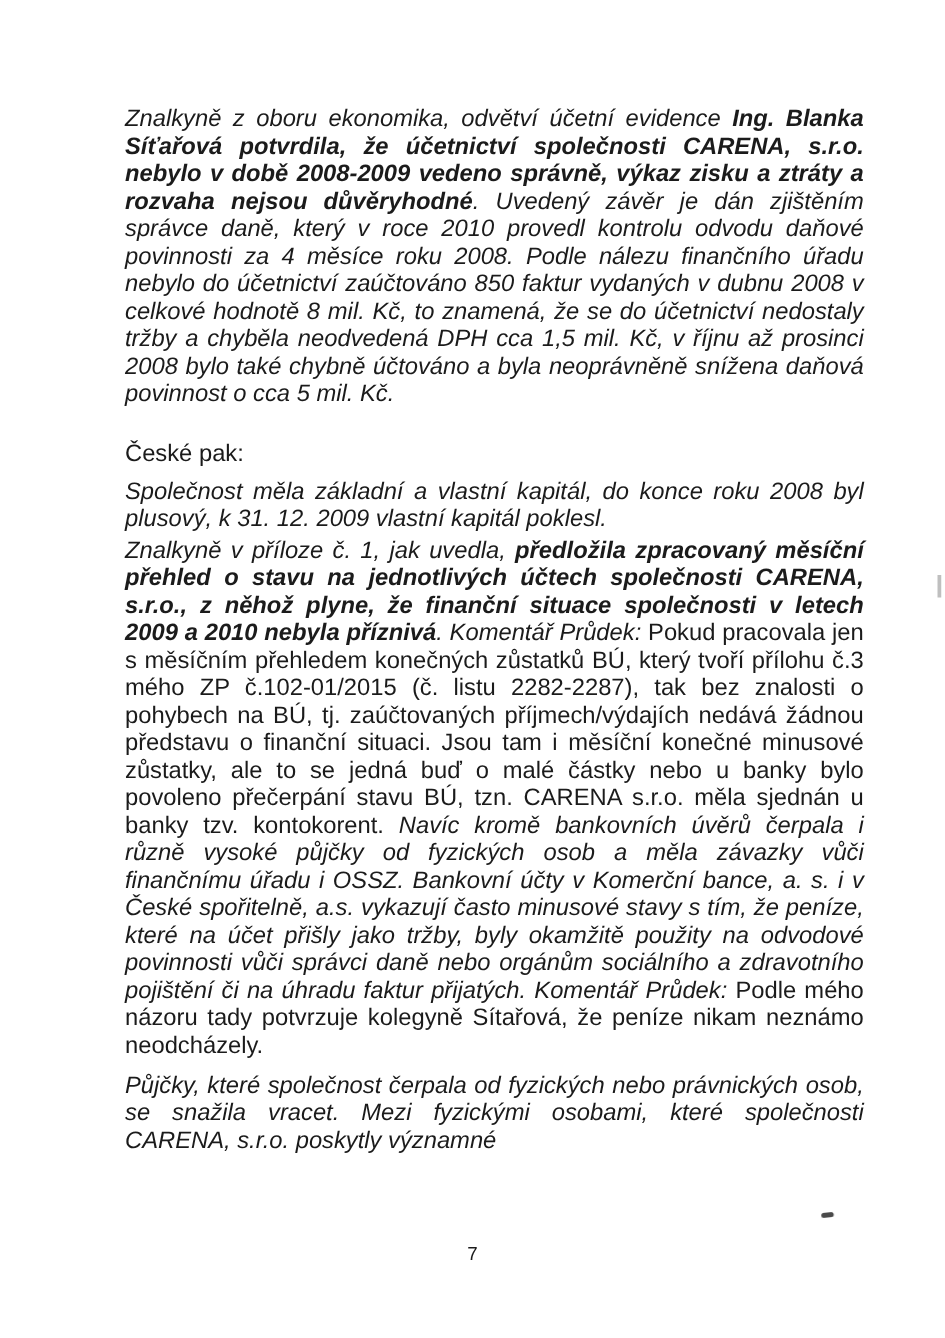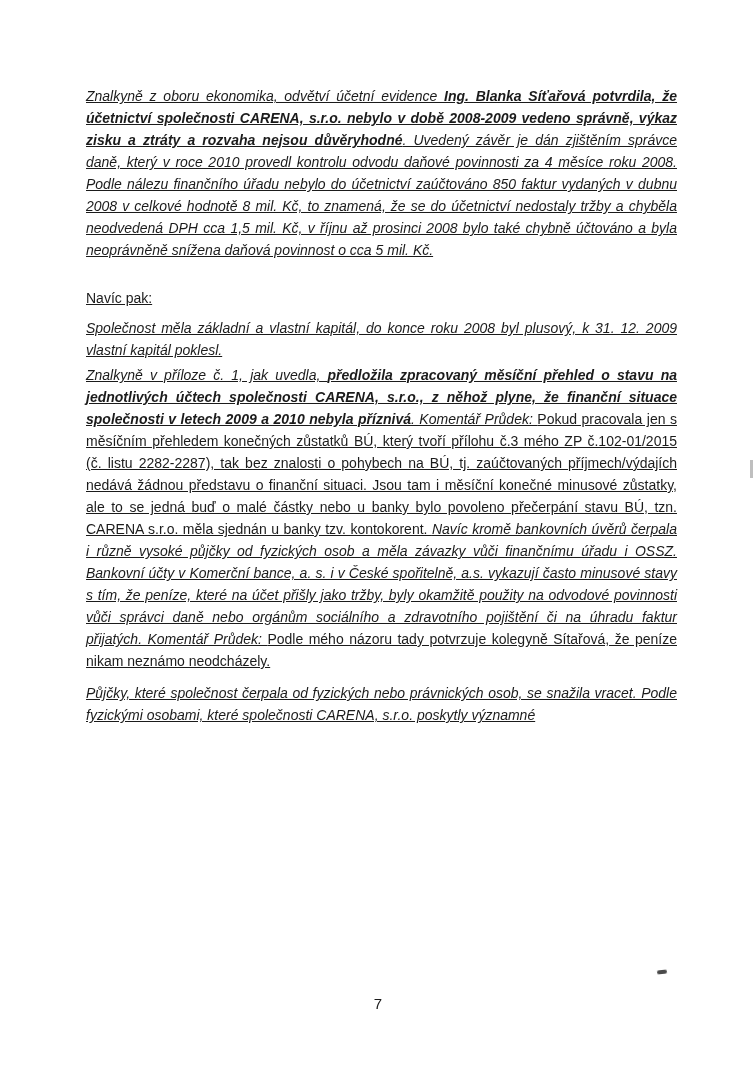--- a/index.html
+++ b/index.html
@@ -15,27 +15,26 @@
   }
   .page {
     position: absolute;
     inset: 0;
     background: #ffffff;
     color: #1b1b1b;
     font-family: "Liberation Sans", "DejaVu Sans", sans-serif;
   }
   .text-block {
     position: absolute;
-    left: 86px;
+    left: 100px;
     top: 85px;
     width: 591px;
-    font-size: 14px;
+    font-size: 19px;
     line-height: 22px;
     text-align: justify;
-    text-decoration: underline;
   }
   .para {
     margin: 0;
   }
   .run-italic       { font-style: italic; }
   .run-bold-italic  { font-style: italic; font-weight: bold; }
   .run-regular      { font-style: normal; font-weight: normal; }
 
   
   .gap-a { margin-top: 26px; }  
@@ -81,31 +80,31 @@
 </style>
 </head>
 <body>
 
 <div class="page">
 
   <div class="text-block">
 
     <p class="para"><span class="run-italic">Znalkyně z oboru ekonomika, odvětví účetní evidence </span><span class="run-bold-italic">Ing. Blanka Síťařová potvrdila, že účetnictví společnosti CARENA, s.r.o. nebylo v době 2008-2009 vedeno správně, výkaz zisku a ztráty a rozvaha nejsou důvěryhodné</span><span class="run-italic">. Uvedený závěr je dán zjištěním správce daně, který v roce 2010 provedl kontrolu odvodu daňové povinnosti za 4 měsíce roku 2008. Podle nálezu finančního úřadu nebylo do účetnictví zaúčtováno 850 faktur vydaných v dubnu 2008 v celkové hodnotě 8 mil. Kč, to znamená, že se do účetnictví nedostaly tržby a chyběla neodvedená DPH cca 1,5 mil. Kč, v říjnu až prosinci 2008 bylo také chybně účtováno a byla neoprávněně snížena daňová povinnost o cca 5 mil. Kč.</span></p>
 
-    <p class="para gap-a"><span class="run-regular">Navíc pak:</span></p>
+    <p class="para gap-a"><span class="run-regular">České pak:</span></p>
 
 
 
 
     <p class="para gap-e"><span class="run-italic">Společnost měla základní a vlastní kapitál, do konce roku 2008 byl plusový, k 31. 12. 2009 vlastní kapitál poklesl.</span></p>
 
 
     <p class="para gap-g"><span class="run-italic">Znalkyně v příloze č. 1, jak uvedla, </span><span class="run-bold-italic">předložila zpracovaný měsíční přehled o stavu na jednotlivých účtech společnosti CARENA, s.r.o., z něhož plyne, že finanční situace společnosti v letech 2009 a 2010 nebyla příznivá</span><span class="run-italic">. Komentář Průdek: </span><span class="run-regular">Pokud pracovala jen s měsíčním přehledem konečných zůstatků BÚ, který tvoří přílohu č.3 mého ZP č.102-01/2015 (č. listu 2282-2287), tak bez znalosti o pohybech na BÚ, tj. zaúčtovaných příjmech/výdajích nedává žádnou představu o finanční situaci. Jsou tam i měsíční konečné minusové zůstatky, ale to se jedná buď o malé částky nebo u banky bylo povoleno přečerpání stavu BÚ, tzn. CARENA s.r.o. měla sjednán u banky tzv. kontokorent. </span><span class="run-italic">Navíc kromě bankovních úvěrů čerpala i různě vysoké půjčky od fyzických osob a měla závazky vůči finančnímu úřadu i OSSZ. Bankovní účty v Komerční bance, a. s. i v České spořitelně, a.s. vykazují často minusové stavy s tím, že peníze, které na účet přišly jako tržby, byly okamžitě použity na odvodové povinnosti vůči správci daně nebo orgánům sociálního a zdravotního pojištění či na úhradu faktur přijatých. Komentář Průdek: </span><span class="run-regular">Podle mého názoru tady potvrzuje kolegyně Sítařová, že peníze nikam neznámo neodcházely.</span></p>
 
-    <p class="para gap-h"><span class="run-italic">Půjčky, které společnost čerpala od fyzických nebo právnických osob, se snažila vracet. Podle fyzickými osobami, které společnosti CARENA, s.r.o. poskytly významné</span></p>
+    <p class="para gap-h"><span class="run-italic">Půjčky, které společnost čerpala od fyzických nebo právnických osob, se snažila vracet. Mezi fyzickými osobami, které společnosti CARENA, s.r.o. poskytly významné</span></p>
 
   </div>
 
   <div class="page-number">7</div>
 
   <div class="artifact-right-dash"></div>
   <div class="artifact-speck"></div>
 
 </div>
 

